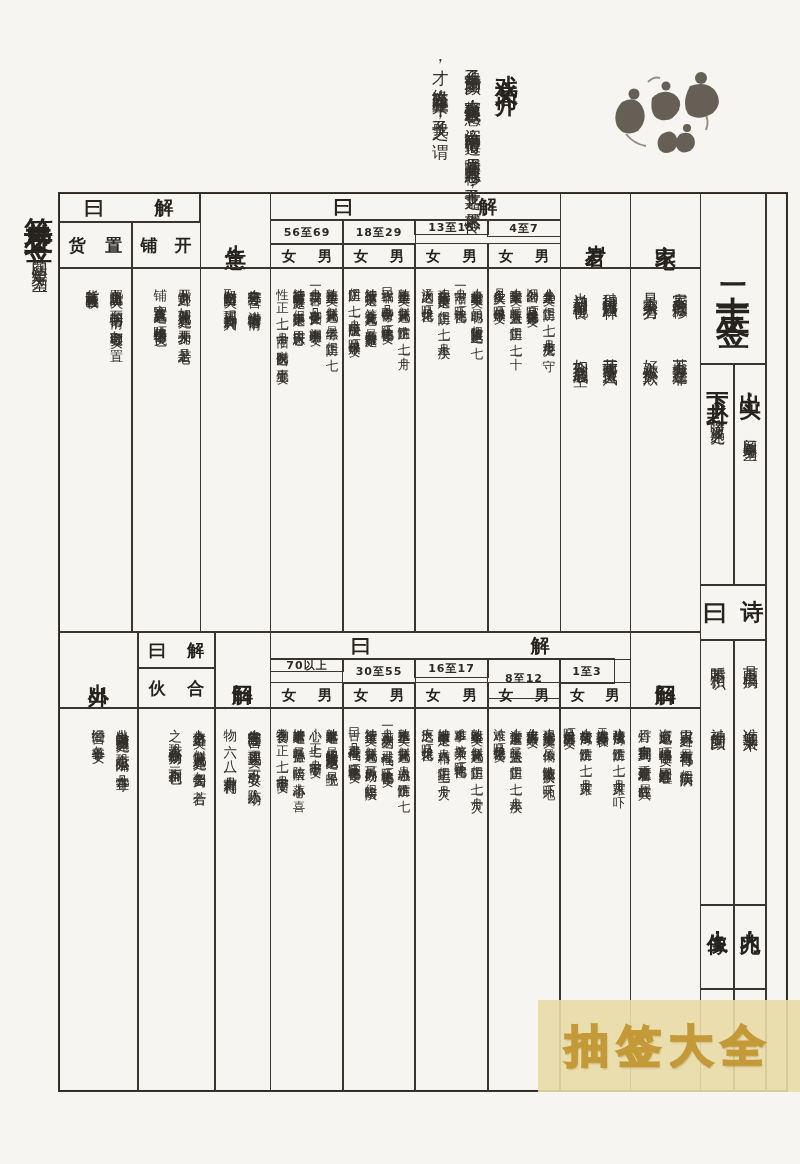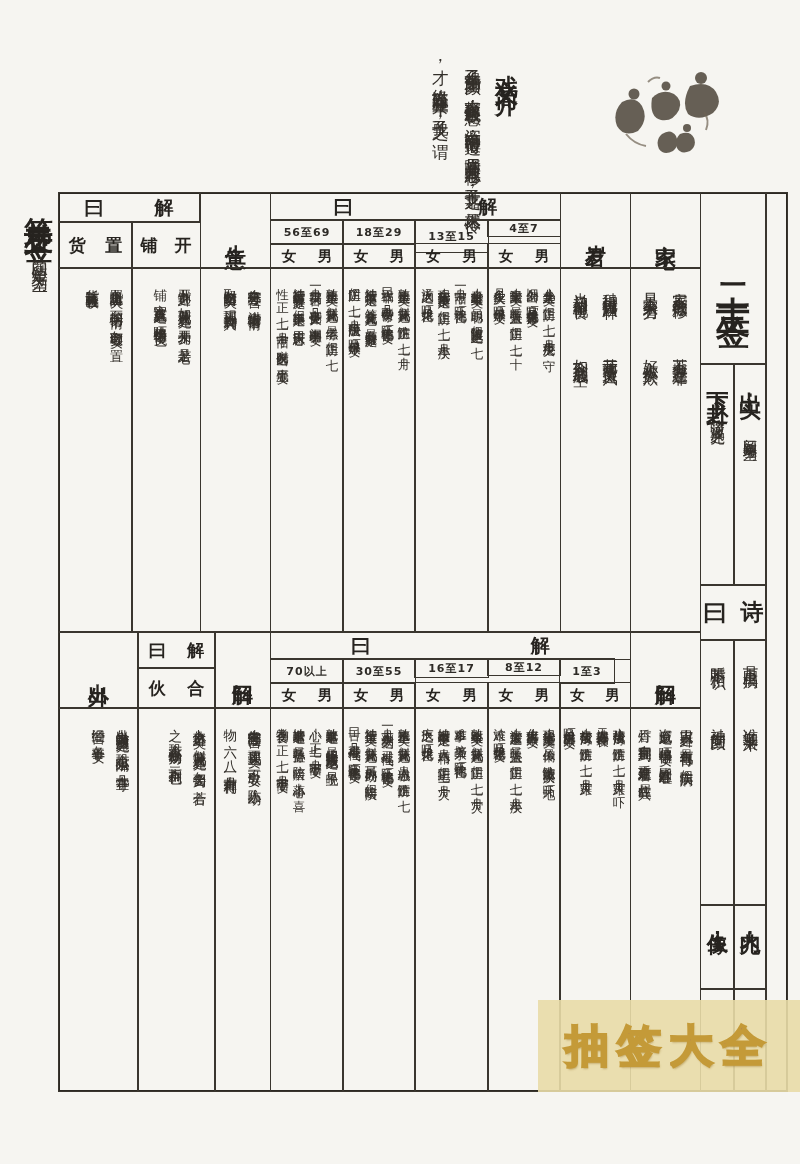--- a/index.html
+++ b/index.html
@@ -115,21 +115,21 @@
   <div class="cell vhdr" style="left:200px;top:192px;width:71px;height:77px;">
       <span>生意</span>
     </div>
 
   <div class="cell hhdr" style="left:270px;top:192px;width:291px;height:29px;">
       <span>曰</span>
       <span>解</span>
     </div>
   <div class="cell agehdr" style="left:270px;top:219px;width:74px;height:26px;">56至69</div>
   <div class="cell agehdr" style="left:342px;top:219px;width:74px;height:26px;">18至29</div>
-  <div class="cell agehdr" style="left:414px;top:219px;width:75px;height:34px;">13至15</div>
+  <div class="cell agehdr" style="left:414px;top:219px;width:75px;height:16px;">13至15</div>
   <div class="cell agehdr" style="left:487px;top:219px;width:74px;height:18px;">4至7</div>
   <div class="cell hhdr gender" style="left:270px;top:243px;width:74px;height:26px;">
       <span>女</span>
       <span>男</span>
     </div>
   <div class="cell hhdr gender" style="left:342px;top:243px;width:74px;height:26px;">
       <span>女</span>
       <span>男</span>
     </div>
   <div class="cell hhdr gender" style="left:414px;top:243px;width:75px;height:26px;">
@@ -205,24 +205,24 @@
       <span>合</span>
     </div>
   <div class="cell vhdr" style="left:214px;top:631px;width:57px;height:78px;">
       <span>解曰</span>
     </div>
 
   <div class="cell hhdr" style="left:270px;top:631px;width:361px;height:29px;">
       <span>曰</span>
       <span>解</span>
     </div>
-  <div class="cell agehdr" style="left:270px;top:658px;width:74px;height:26px;">70以上</div>
+  <div class="cell agehdr" style="left:270px;top:658px;width:74px;height:14px;">70以上</div>
   <div class="cell agehdr" style="left:342px;top:658px;width:74px;height:26px;">30至55</div>
   <div class="cell agehdr" style="left:414px;top:658px;width:75px;height:20px;">16至17</div>
-  <div class="cell agehdr" style="left:487px;top:658px;width:74px;height:18px;">8至12</div>
+  <div class="cell agehdr" style="left:487px;top:658px;width:74px;height:41px;">8至12</div>
   <div class="cell agehdr" style="left:559px;top:658px;width:56px;height:26px;">1至3</div>
   <div class="cell hhdr gender" style="left:270px;top:682px;width:74px;height:27px;">
       <span>女</span>
       <span>男</span>
     </div>
   <div class="cell hhdr gender" style="left:342px;top:682px;width:74px;height:27px;">
       <span>女</span>
       <span>男</span>
     </div>
   <div class="cell hhdr gender" style="left:414px;top:682px;width:75px;height:27px;">

